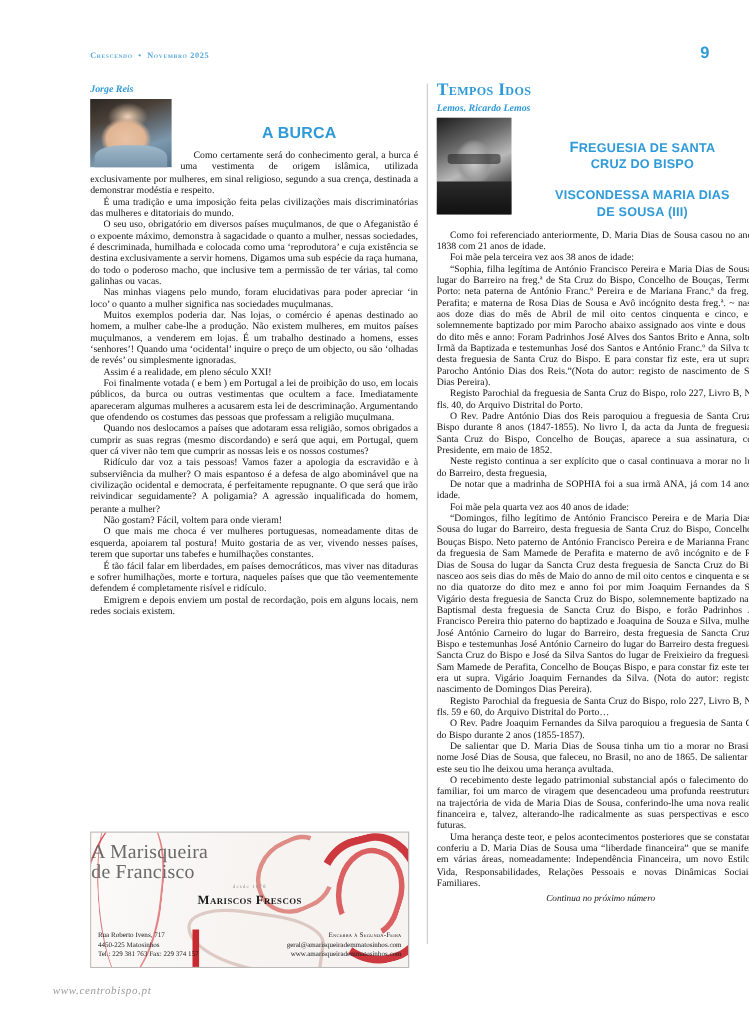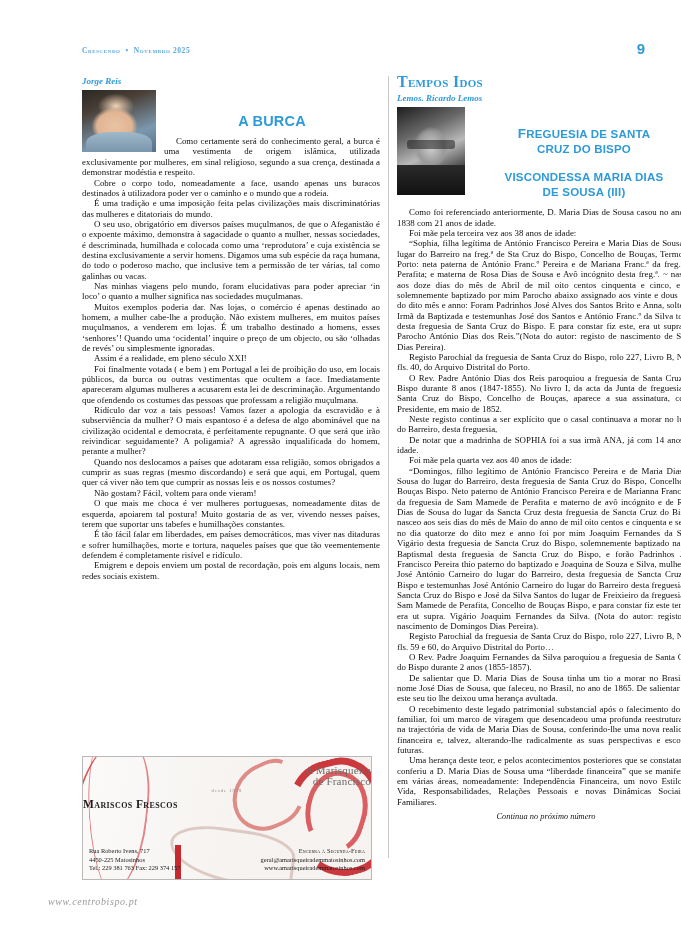--- a/index.html
+++ b/index.html
@@ -273,38 +273,39 @@
     bottom: 0;
     width: 6px;
     height: 34px;
     background: #c8292e;
   }
   .advert-inner {
     position: relative;
     height: 100%;
   }
   .ad-brand {
-    text-align: right;
+    text-align: left;
     padding-top: 8px;
     font-family: "Liberation Serif", serif;
-    font-size: 11px;
+    font-size: 18px;
     color: #6c6a68;
     line-height: 1.02;
     letter-spacing: 0.2px;
   }
   .ad-brand .l2 { display: block; }
   .ad-since {
     text-align: center;
     font-family: "Liberation Serif", serif;
     font-size: 4.6px;
     color: #8b8885;
     letter-spacing: 1px;
     margin-top: 1px;
   }
   .ad-line1, .ad-line2 {
+    text-align: center;
     font-family: "Liberation Serif", serif;
     font-weight: bold;
     color: #1c1c1c;
     font-variant: small-caps;
     letter-spacing: 0.4px;
   }
   .ad-line1 { font-size: 11.5px; margin-top: 5px; }
   .ad-line2 { font-size: 10.5px; margin-top: 1px; }
   .ad-contacts {
     position: absolute;
@@ -355,29 +356,28 @@
 
     <div class="section-author">Jorge Reis</div>
 
     <div class="photo photo-portrait"></div>
 
     <div class="headline" style="padding-top:22px; padding-left:36px;">A BURCA</div>
 
     <div class="body-text" style="margin-top:6px;">
       <p>Como certamente será do conhecimento geral, a burca é uma vestimenta de origem islâmica, utilizada exclusivamente por mulheres, em sinal religioso, segundo a sua crença, destinada a demonstrar modéstia e respeito.</p>
       <div class="clear"></div>
-      <p>Cobre o corpo todo, nomeadamente a face, usando apenas uns buracos destinados à utilizadora poder ver o caminho e o mundo que a rodeia.</p>
       <p>É uma tradição e uma imposição feita pelas civilizações mais discriminatórias das mulheres e ditatoriais do mundo.</p>
       <p>O seu uso, obrigatório em diversos países muçulmanos, de que o Afeganistão é o expoente máximo, demonstra à sagacidade o quanto a mulher, nessas sociedades, é descriminada, humilhada e colocada como uma ‘reprodutora’ e cuja existência se destina exclusivamente a servir homens. Digamos uma sub espécie da raça humana, do todo o poderoso macho, que inclusive tem a permissão de ter várias, tal como galinhas ou vacas.</p>
       <p>Nas minhas viagens pelo mundo, foram elucidativas para poder apreciar ‘in loco’ o quanto a mulher significa nas sociedades muçulmanas.</p>
       <p>Muitos exemplos poderia dar. Nas lojas, o comércio é apenas destinado ao homem, a mulher cabe-lhe a produção. Não existem mulheres, em muitos países muçulmanos, a venderem em lojas. É um trabalho destinado a homens, esses ‘senhores’! Quando uma ‘ocidental’ inquire o preço de um objecto, ou são ‘olhadas de revés’ ou simplesmente ignoradas.</p>
       <p>Assim é a realidade, em pleno século XXI!</p>
       <p>Foi finalmente votada ( e bem ) em Portugal a lei de proibição do uso, em locais públicos, da burca ou outras vestimentas que ocultem a face. Imediatamente apareceram algumas mulheres a acusarem esta lei de descriminação. Argumentando que ofendendo os costumes das pessoas que professam a religião muçulmana.</p>
+      <p>Quando nos deslocamos a países que adotaram essa religião, somos obrigados a cumprir as suas regras (mesmo discordando) e será que aqui, em Portugal, quem quer cá viver não tem que cumprir as nossas leis e os nossos costumes?</p>
       <p>Ridículo dar voz a tais pessoas! Vamos fazer a apologia da escravidão e à subserviência da mulher? O mais espantoso é a defesa de algo abominável que na civilização ocidental e democrata, é perfeitamente repugnante. O que será que irão reivindicar seguidamente? A poligamia? A agressão inqualificada do homem, perante a mulher?</p>
-      <p>Quando nos deslocamos a países que adotaram essa religião, somos obrigados a cumprir as suas regras (mesmo discordando) e será que aqui, em Portugal, quem quer cá viver não tem que cumprir as nossas leis e os nossos costumes?</p>
       <p>Não gostam? Fácil, voltem para onde vieram!</p>
       <p>O que mais me choca é ver mulheres portuguesas, nomeadamente ditas de esquerda, apoiarem tal postura! Muito gostaria de as ver, vivendo nesses países, terem que suportar uns tabefes e humilhações constantes.</p>
       <p>É tão fácil falar em liberdades, em países democráticos, mas viver nas ditaduras e sofrer humilhações, morte e tortura, naqueles países que que tão veementemente defendem é completamente risível e ridículo.</p>
       <p>Emigrem e depois enviem um postal de recordação, pois em alguns locais, nem redes sociais existem.</p>
     </div>
   </div>
 
   <div class="advert">
     <div class="paper"></div>
     <div class="swoosh"></div>

